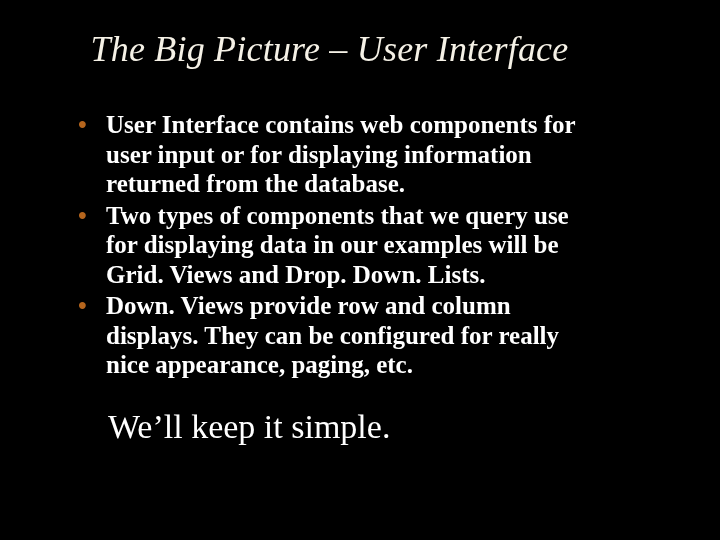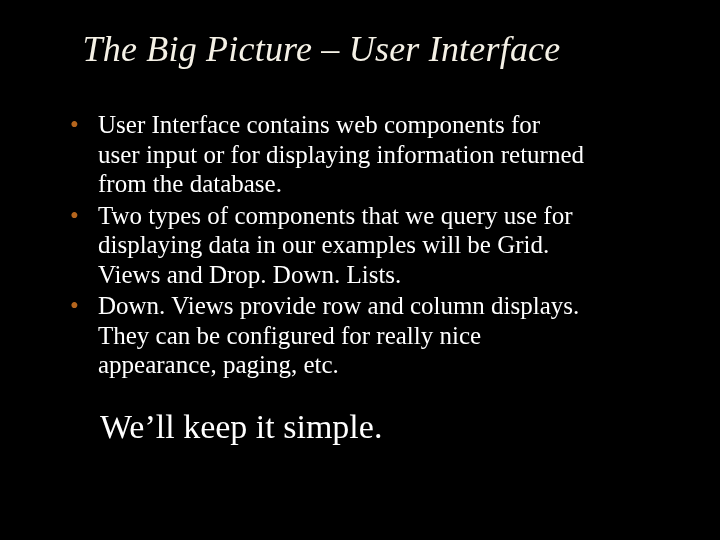--- a/index.html
+++ b/index.html
@@ -10,20 +10,21 @@
     background: #000;
     overflow: hidden;
   }
   .slide {
     box-sizing: border-box;
     width: 643px;
     height: 540px;
     padding: 10px 45px 30px 45px;
     font-family: "Times New Roman", Times, serif;
     color: #fff;
+    margin-left: 8px;
   }
   .title {
     font-size: 36px;
     font-style: italic;
     color: #f5f1e6;
     text-align: center;
     margin: 18px 0 40px 0;
     font-weight: 400;
     letter-spacing: 0.2px;
   }
@@ -31,20 +32,21 @@
     list-style: none;
     padding: 0 10px 0 25px;
     margin: 0;
     font-size: 25px;
     line-height: 1.18;
   }
   ul.body li {
     position: relative;
     padding-left: 28px;
     margin-bottom: 2px;
+    font-weight: bold;
   }
   ul.body li::before {
     content: "•";
     position: absolute;
     left: 0;
     top: 0;
     color: #b5651d;
     font-size: 25px;
     line-height: 1.18;
   }

